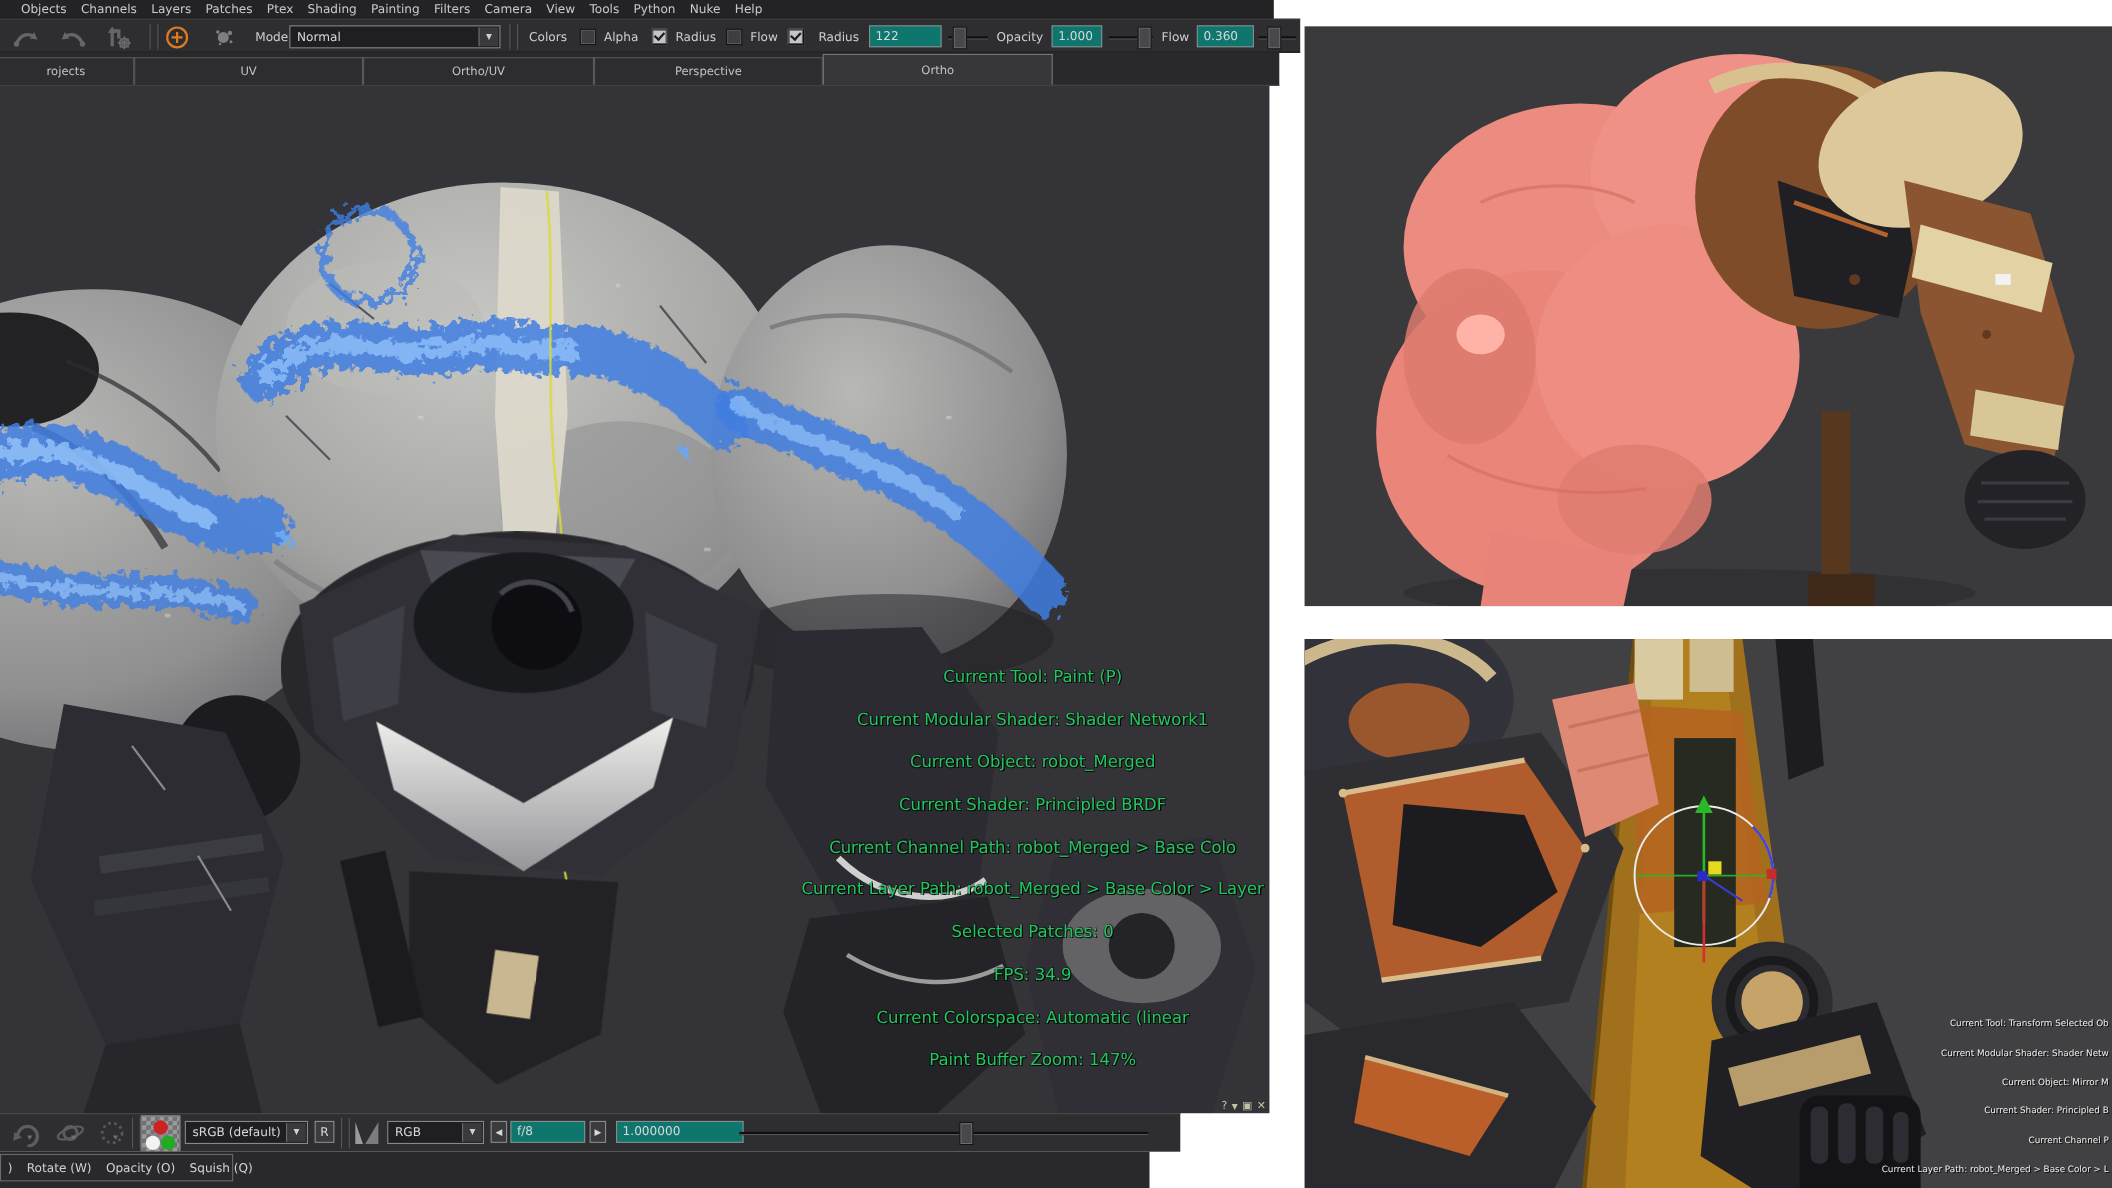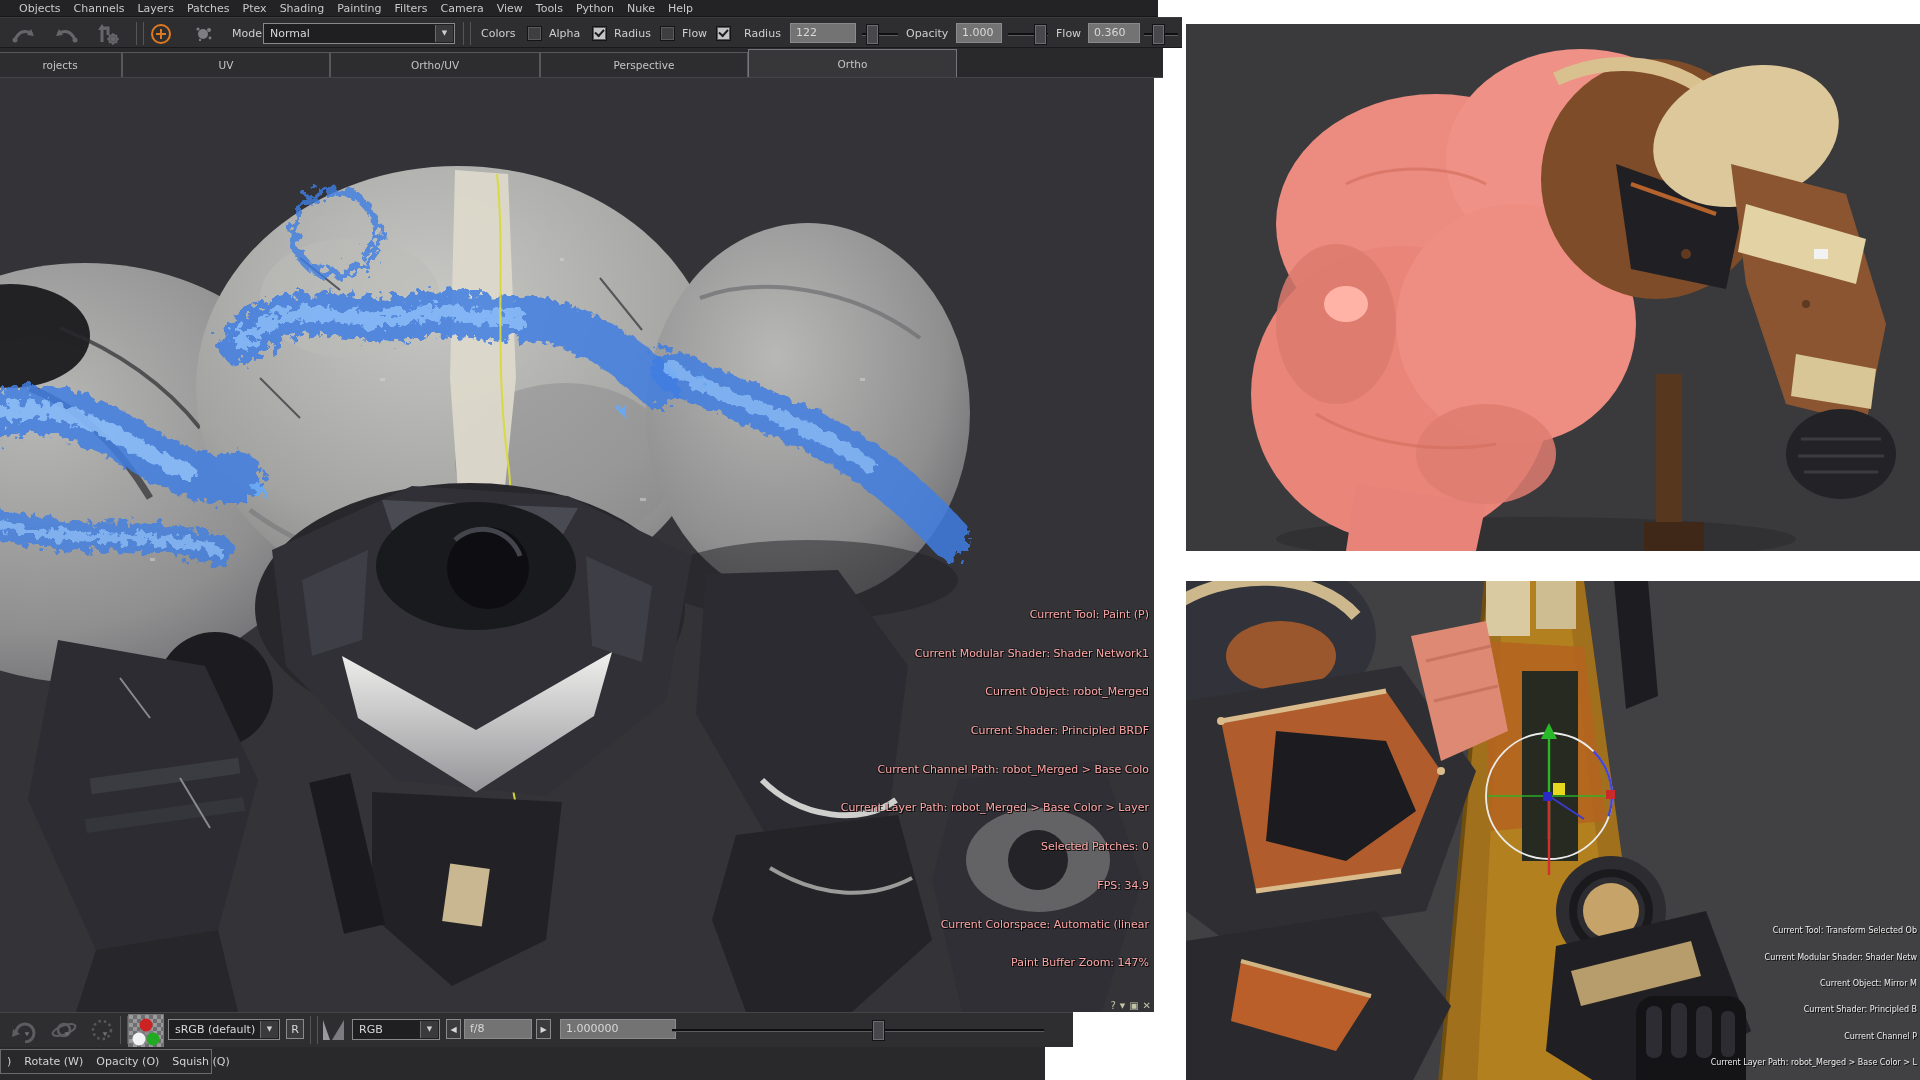--- a/index.html
+++ b/index.html
@@ -23,39 +23,39 @@
   .sel{position:absolute;top:5px;height:21px;background:#1f1f21;border:1px solid #88888a;
        color:#d8d8da;font-size:11px;line-height:19px;padding-left:6px;box-sizing:border-box;}
   .sel .ar{position:absolute;right:1px;top:1px;bottom:1px;width:17px;background:#3a3a3d;
            border-left:1px solid #6a6a6c;display:flex;align-items:center;justify-content:center;
            font-size:7px;color:#cfcfd1;}
   .cb{position:absolute;top:8px;width:13px;height:13px;background:#3e3e41;
       border:1px solid #141416;box-shadow:inset 0 0 0 1px #5a5a5d;}
   .cb.on{background:#c4c4c6;}
   .cb.on::after{content:"";position:absolute;left:2px;top:2px;width:7px;height:4px;
       border-left:2px solid #1c1c1e;border-bottom:2px solid #1c1c1e;transform:rotate(-48deg);}
-  .fld{position:absolute;top:5px;height:20px;background:#737373;border:1px solid #8a8a8c;
+  .fld{position:absolute;top:5px;height:20px;background:#0f766e;border:1px solid #8a8a8c;
        color:#d8d8da;font-size:11px;line-height:18px;padding-left:5px;box-sizing:border-box;}
   .sld{position:absolute;top:10px;height:12px;}
   .sld::before{content:"";position:absolute;left:0;right:0;top:5px;height:2px;background:#0f0f11;
        border-bottom:1px solid #5c5c5e;}
   .sld .kn{position:absolute;top:-4px;width:11px;height:19px;background:#48484c;
        border:1px solid #141416;box-shadow:inset 0 0 0 1px #6d6d71;}
   
   .tabbar{position:absolute;left:0;top:48px;width:1163px;height:30px;background:#29292b;
           border-bottom:1px solid #454547;box-sizing:border-box;}
   .tab{position:absolute;top:4px;bottom:0;background:#2d2d2f;border:1px solid #58585a;border-bottom:none;
        color:#c4c4c6;font-size:10.5px;display:flex;align-items:center;justify-content:center;
        box-sizing:border-box;cursor:default;}
   .tab.active{top:1px;background:#37373a;border-color:#76767a;}
   
   .canvas{position:absolute;left:0;top:78px;width:1154px;height:934px;background:#343438;overflow:hidden;}
   .canvas svg{display:block;width:100%;height:100%;}
-  .hud{position:absolute;right:5px;bottom:16px;text-align:right;font-size:11px;line-height:12.9px;
-       color:#fca5a5;white-space:pre;
+  .hud{position:absolute;right:5px;bottom:16px;text-align:center;font-size:15px;line-height:12.9px;
+       color:#22c55e;white-space:pre;
        text-shadow:1px 1px 0 rgba(0,0,0,.9),-1px 1px 0 rgba(0,0,0,.45),1px -1px 0 rgba(0,0,0,.45);}
   .corner{position:absolute;right:3px;bottom:0px;display:flex;gap:4px;align-items:center;
           font-size:10px;color:#c3c3a6;}
   .corner span{display:inline-block;line-height:12px;}
   
   .btoolbar{position:absolute;left:0;top:1012px;width:1073px;height:35px;background:#2e2e30;
             border-top:1px solid #454547;box-sizing:border-box;padding-left:40px;}
   .bico{position:absolute;top:4px;width:28px;height:26px;}
   .swatch{position:absolute;left:128px;top:1px;width:34px;height:32px;border:1px solid #77777a;
           background:#9a9a9c;

